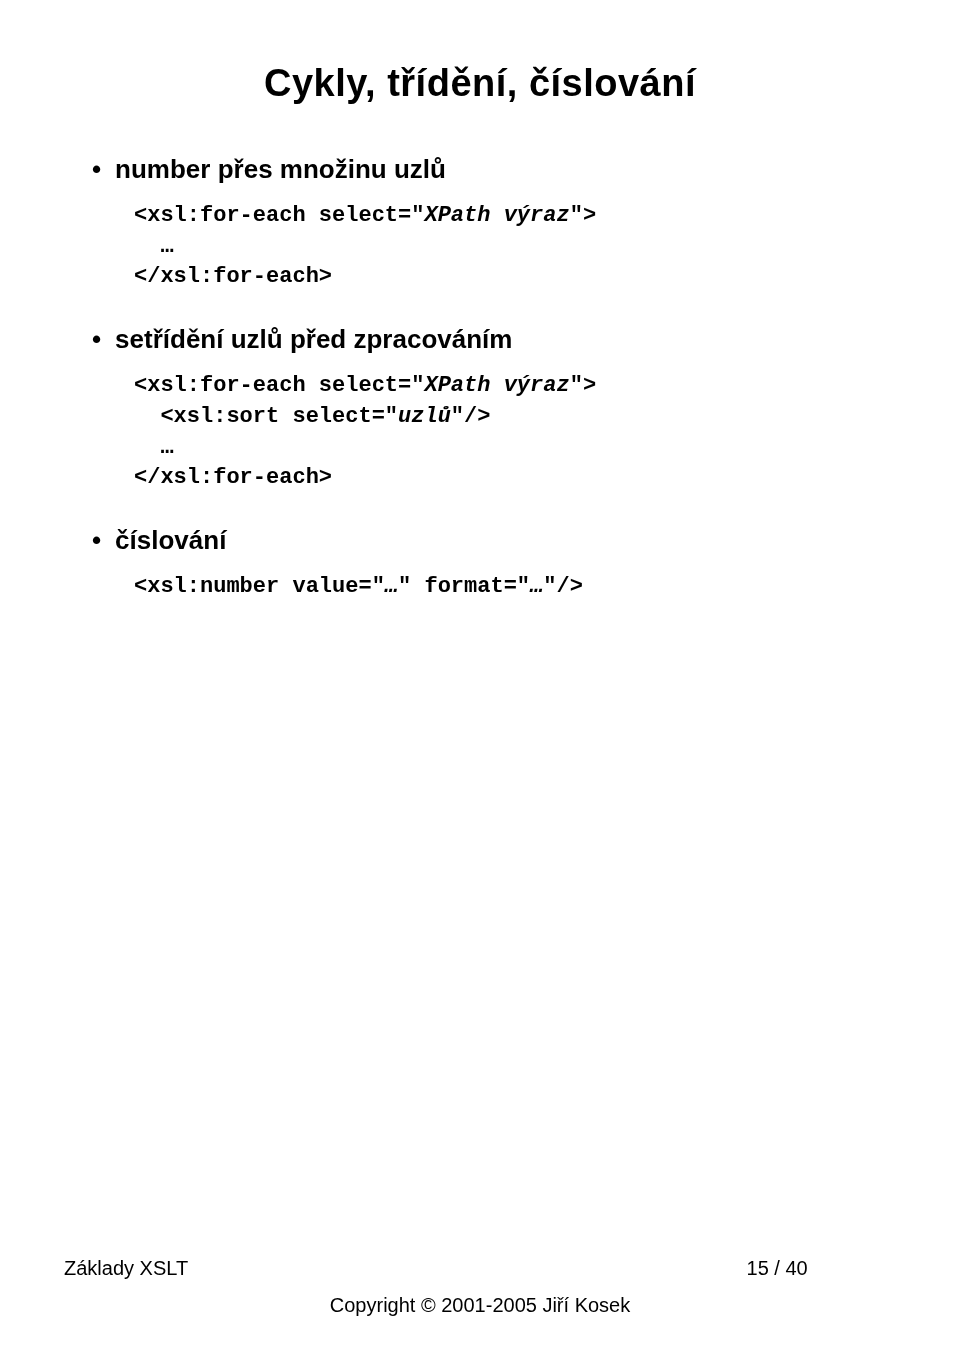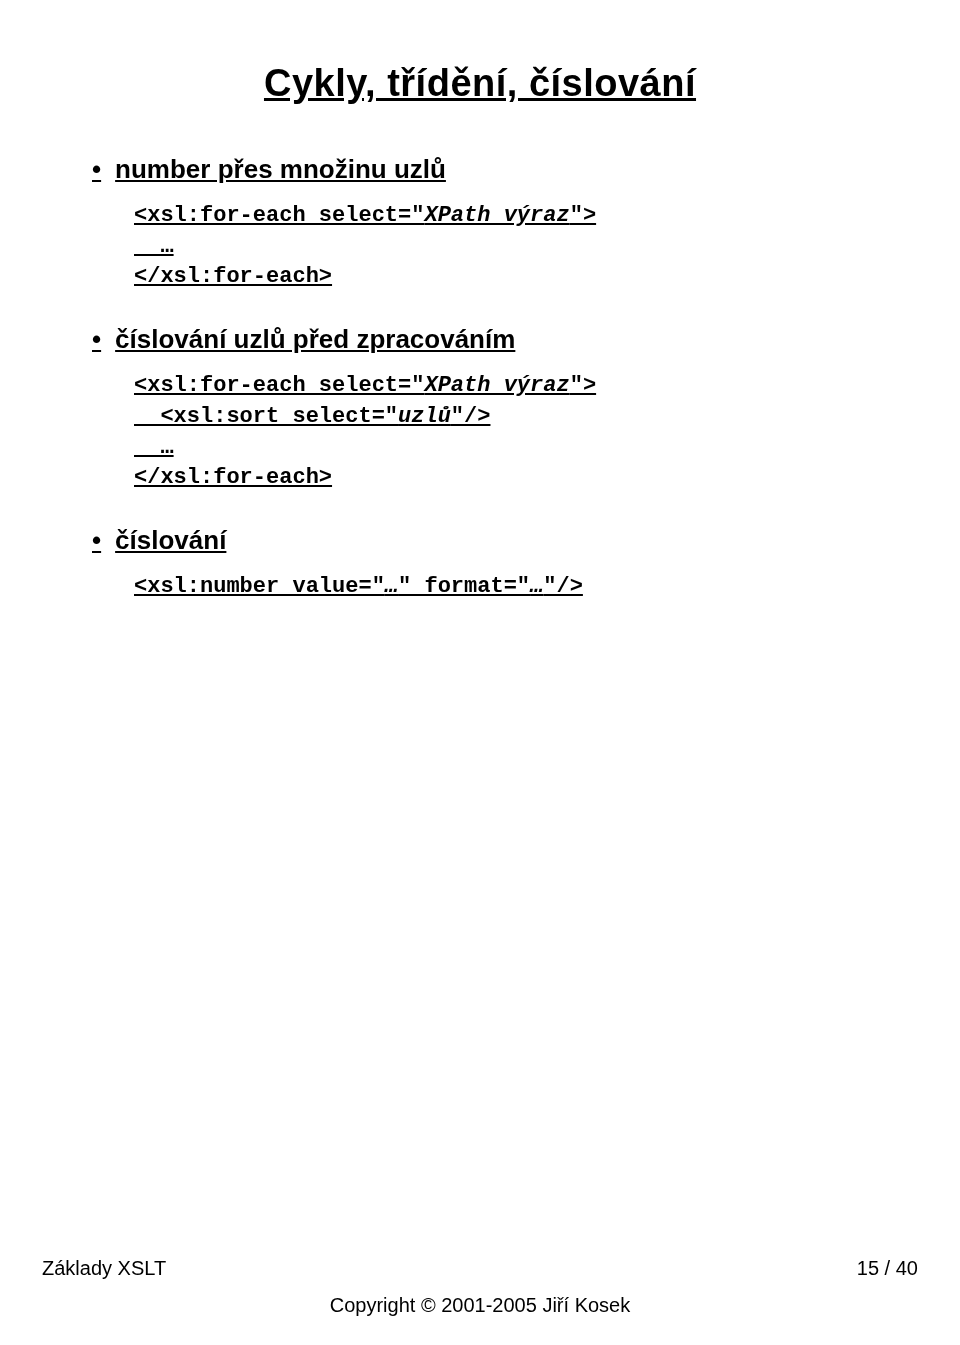--- a/index.html
+++ b/index.html
@@ -12,21 +12,20 @@
       height: 1345px;
       background: #ffffff;
       font-family: Arial, Helvetica, sans-serif;
       position: relative;
     }
     .page {
       width: 960px;
       height: 1345px;
       position: relative;
       padding: 62px 92px 0 92px;
-      text-decoration: underline;
     }
     .title {
       font-size: 38px;
       font-weight: bold;
       text-align: center;
       color: #000;
       margin-bottom: 48px;
       letter-spacing: 0.5px;
     }
     .section {
@@ -62,37 +61,37 @@
       font-style: italic;
       text-align: right;
     }
     .footer {
       position: absolute;
       bottom: 28px;
       left: 0;
       right: 0;
       display: flex;
       justify-content: space-between;
-      padding: 0 42px;
+      padding: 0 64px;
       font-size: 20px;
       color: #000;
       font-family: Arial, Helvetica, sans-serif;
     }
     .footer-left {
       flex: 1;
       text-align: left;
     }
     .footer-center {
       flex: 1.5;
       text-align: center;
       margin-top: 37px;
     }
     .footer-right {
       flex: 1;
-      text-align: right;
+      text-align: center;
     }
   </style>
 </head>
 <body>
 
 <div class="page">
 
   <h1 class="title">Cykly, třídění, číslování</h1>
 
   <div class="section">
@@ -101,21 +100,21 @@
       <span class="bullet-text">number přes množinu uzlů</span>
     </div>
     <div class="code-block"><span>&lt;xsl:for-each select="</span><span class="italic">XPath výraz</span><span>"&gt;</span>
 <span>  …</span>
 <span>&lt;/xsl:for-each&gt;</span></div>
   </div>
 
   <div class="section">
     <div class="bullet-row">
       <span class="bullet">•</span>
-      <span class="bullet-text">číslování uzlů před zpracováním</span>
+      <span class="bullet-text">setřídění uzlů před zpracováním</span>
     </div>
     <div class="code-block"><span>&lt;xsl:for-each select="</span><span class="italic">XPath výraz</span><span>"&gt;</span>
 <span>  &lt;xsl:sort select="</span><span class="italic">uzlů</span><span>"/&gt;</span>
 <span>  …</span>
 <span>&lt;/xsl:for-each&gt;</span></div>
   </div>
 
   <div class="section">
     <div class="bullet-row">
       <span class="bullet">•</span>

